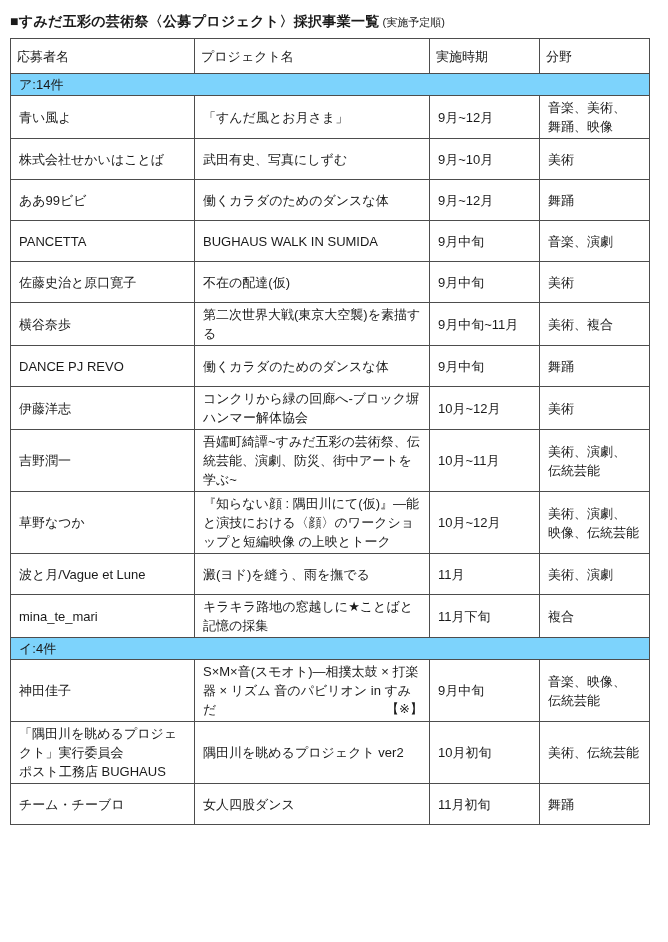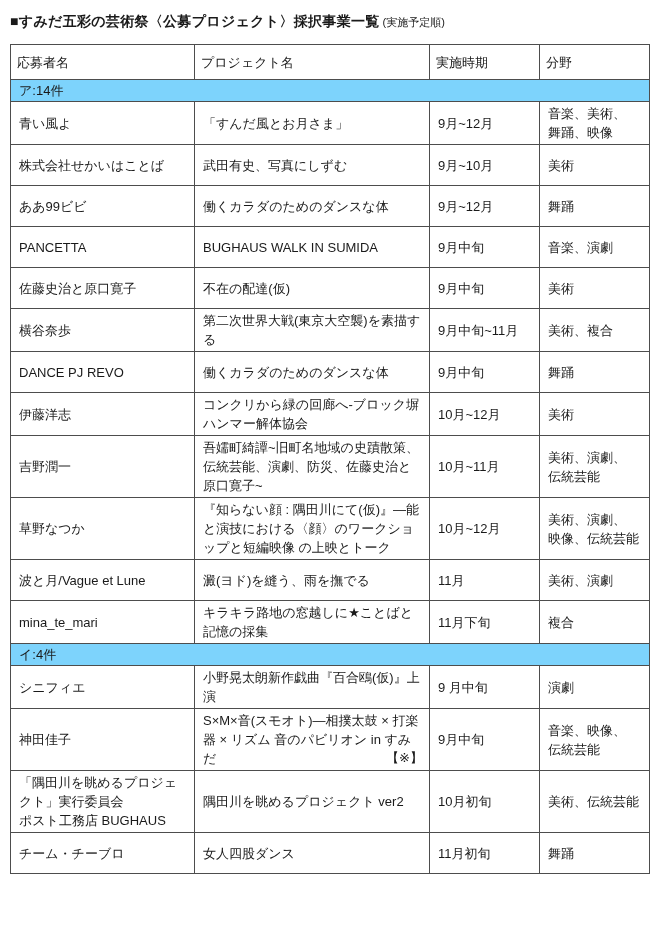--- a/index.html
+++ b/index.html
@@ -12,21 +12,21 @@
   }
   .doc {
     width: 668px;
     height: 942px;
     box-sizing: border-box;
     padding: 12px 10px 0 10px;
     background: #ffffff;
   }
   .title-line {
     white-space: nowrap;
-    margin: 0 0 13px 0;
+    margin: 0 0 7px 0;
   }
   .title {
     font-size: 14px;
     font-weight: bold;
     letter-spacing: 0.3px;
   }
   .title-note {
     font-size: 11px;
     font-weight: normal;
     margin-left: 3px;
@@ -140,21 +140,21 @@
       <td>舞踊</td>
     </tr>
     <tr class="row">
       <td>伊藤洋志</td>
       <td>コンクリから緑の回廊へ-ブロック塀ハンマー解体協会</td>
       <td>10月~12月</td>
       <td>美術</td>
     </tr>
     <tr class="row tall">
       <td>吉野潤一</td>
-      <td>吾嬬町綺譚~旧町名地域の史蹟散策、伝統芸能、演劇、防災、佐藤史治と原口寛子~</td>
+      <td>吾嬬町綺譚~すみだ五彩の芸術祭、伝統芸能、演劇、防災、街中アートを学ぶ~</td>
       <td>10月~11月</td>
       <td>美術、演劇、
 伝統芸能</td>
     </tr>
     <tr class="row tall">
       <td>草野なつか</td>
       <td>『知らない顔 : 隅田川にて(仮)』―能と演技における〈顔〉のワークショップと短編映像 の上映とトーク</td>
       <td>10月~12月</td>
       <td>美術、演劇、
 映像、伝統芸能</td>
@@ -169,26 +169,20 @@
       <td>mina_te_mari</td>
       <td>キラキラ路地の窓越しに★ことばと記憶の採集</td>
       <td>11月下旬</td>
       <td>複合</td>
     </tr>
 
     <tr class="section">
       <td colspan="4">イ:4件</td>
     </tr>
 
-    <tr class="row">
-      <td>シニフィエ</td>
-      <td>小野晃太朗新作戯曲『百合鴎(仮)』上演</td>
-      <td>9 月中旬</td>
-      <td>演劇</td>
-    </tr>
     <tr class="row tall">
       <td>神田佳子</td>
       <td class="rel"><span>S×M×音(スモオト)―相撲太鼓 × 打楽器 × リズム 音のパビリオン in すみだ</span><span class="marker">【※】</span></td>
       <td>9月中旬</td>
       <td>音楽、映像、
 伝統芸能</td>
     </tr>
     <tr class="row tall">
       <td>「隅田川を眺めるプロジェクト」実行委員会
 ポスト工務店 BUGHAUS</td>

